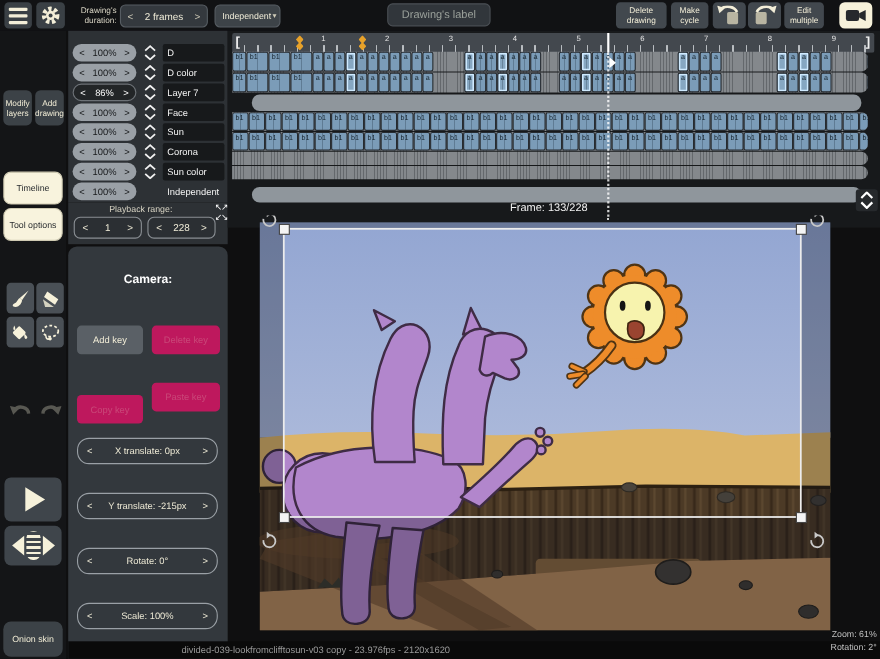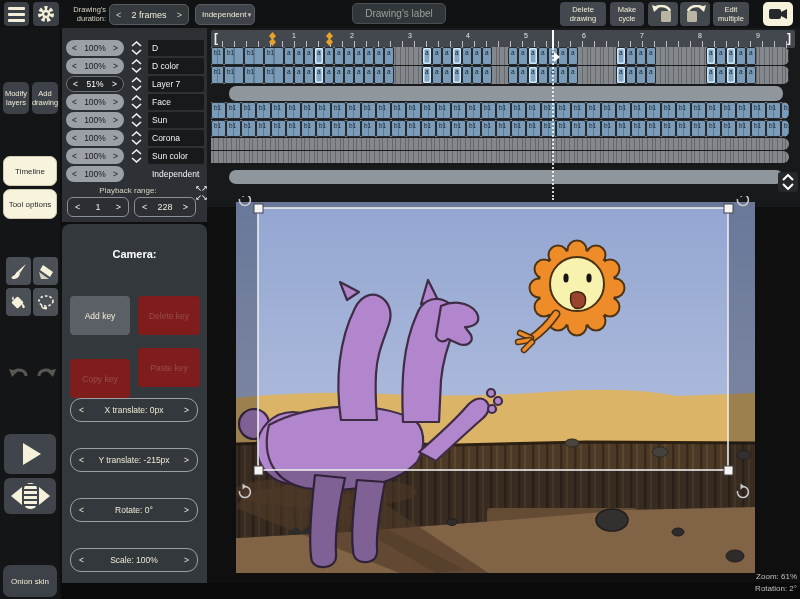--- a/index.html
+++ b/index.html
@@ -69,24 +69,24 @@
   #pb-label { position:absolute; left:0; top:2px; width:132px; text-align:center; font-size:8px; color:#d8d4c4; }
   .pb-pill { position:absolute; top:13px; height:20px; background:#2b2f33; border:1px solid #8a8f94; border-radius:6px;
              color:#f0ecd8; font-size:9px; display:flex; align-items:center; justify-content:space-between; padding:0 7px; }
   #expand-ico { position:absolute; left:130px; top:0px; width:18px; height:22px; color:#fff; font-size:8px;
                 line-height:9px; text-align:center; letter-spacing:-1px; }
 
   
   #camera-panel { position:absolute; left:62px; top:224px; width:145px; height:375px; background:#33383d;
                   border-radius:8px 8px 0 0; }
   #cam-title { position:absolute; left:0; top:24px; width:145px; text-align:center; font-size:11px; font-weight:bold; color:#fff; }
-  .cam-btn { position:absolute; width:60px; height:39px; border-radius:4px; font-size:8.5px;
+  .cam-btn { position:absolute; width:60px; height:26px; border-radius:4px; font-size:8.5px;
              display:flex; align-items:center; justify-content:center; }
   .cam-btn.on { background:#5a6066; color:#f3eed8; }
-  .cam-btn.off { background:#7f1d1d; color:rgba(240,234,216,.22); }
+  .cam-btn.off { background:#be185d; color:rgba(240,234,216,.22); }
   .cam-pill { position:absolute; left:8px; width:128px; height:24px; border:1px solid #9aa0a6; border-radius:11px;
               color:#ece8d4; font-size:8.5px; display:flex; align-items:center; justify-content:space-between; padding:0 8px; }
 
   
   #timeline { position:absolute; left:207px; top:28px; width:593px; height:179px; background:#17191b; }
   #ruler { position:absolute; left:4px; top:2px; width:584px; height:18px; background:#43484e; border-radius:2px;
            background-image:repeating-linear-gradient(90deg, transparent 0 10.8px, #b9bdc1 10.8px 12px);
            background-size:100% 7px; background-position:0 11px; background-repeat:no-repeat; overflow:visible; }
   .rnum { position:absolute; top:2px; font-size:7px; color:#e8e8e8; transform:translateX(-50%); }
   .rmark { position:absolute; top:2px; width:7px; height:14px; background:#e8a22a;
@@ -259,21 +259,21 @@
           <svg width="11" height="14" viewBox="0 0 11 14">
             <polyline points="1,5 5.5,1 10,5" fill="none" stroke="#f0f0f0" stroke-width="1.6"></polyline>
             <polyline points="1,9 5.5,13 10,9" fill="none" stroke="#f0f0f0" stroke-width="1.6"></polyline>
           </svg>
         </div>
         <div class="lname">D color</div>
       </div>
       <div class="lrow" style="top: 48px;">
         <div class="opstep editing">
           <span>&lt;</span>
-          <span>51%</span>
+          <span>86%</span>
           <span>&gt;</span>
         </div>
         <div class="updn">
           <svg width="11" height="14" viewBox="0 0 11 14">
             <polyline points="1,5 5.5,1 10,5" fill="none" stroke="#f0f0f0" stroke-width="1.6"></polyline>
             <polyline points="1,9 5.5,13 10,9" fill="none" stroke="#f0f0f0" stroke-width="1.6"></polyline>
           </svg>
         </div>
         <div class="lname">Layer 7</div>
       </div>
@@ -887,20 +887,21 @@
             <span>b1</span>
           </div>
         </div>
         <div class="tl-row" style="top: 110px; height: 12px;"></div>
         <div class="tl-row" style="top: 123px; height: 12px;"></div>
         <div class="tl-row bar" style="top: 142px; height: 14px;"></div>
       </div>
     <div id="playhead-solid" style="left: 345px;"></div>
     <div id="playhead-dotted" style="left: 345px;"></div>
     <div id="ph-grab" style="left: 347px; top: 24px;"></div>
+    <div id="frame-label">Frame: 133/228</div>
     <div id="tl-chevron">
       <svg width="12" height="16" viewBox="0 0 12 16">
         <polyline points="1,6 6,1 11,6" fill="none" stroke="#fff" stroke-width="2"></polyline>
         <polyline points="1,10 6,15 11,10" fill="none" stroke="#fff" stroke-width="2"></polyline>
       </svg>
     </div>
   </div>
 
   <div id="canvas-area">
     <svg width="593" height="387" viewBox="0 0 593 387">
@@ -1014,17 +1015,18 @@
         </g>
         <use href="#rot" x="38" y="4"></use>
         <use href="#rot" x="536" y="4"></use>
         <use href="#rot" x="38" y="296"></use>
         <use href="#rot" x="536" y="296"></use>
       </g>
     </svg>
   </div>
 
   <div id="statusbar">
+    <div id="filename">divided-039-lookfromclifftosun-v03 copy - 23.976fps - 2120x1620</div>
     <div id="zoom-txt">Zoom: 61%</div>
     <div id="rot-txt">Rotation: 2°</div>
   </div>
 
 </div>
 
 </body></html>

